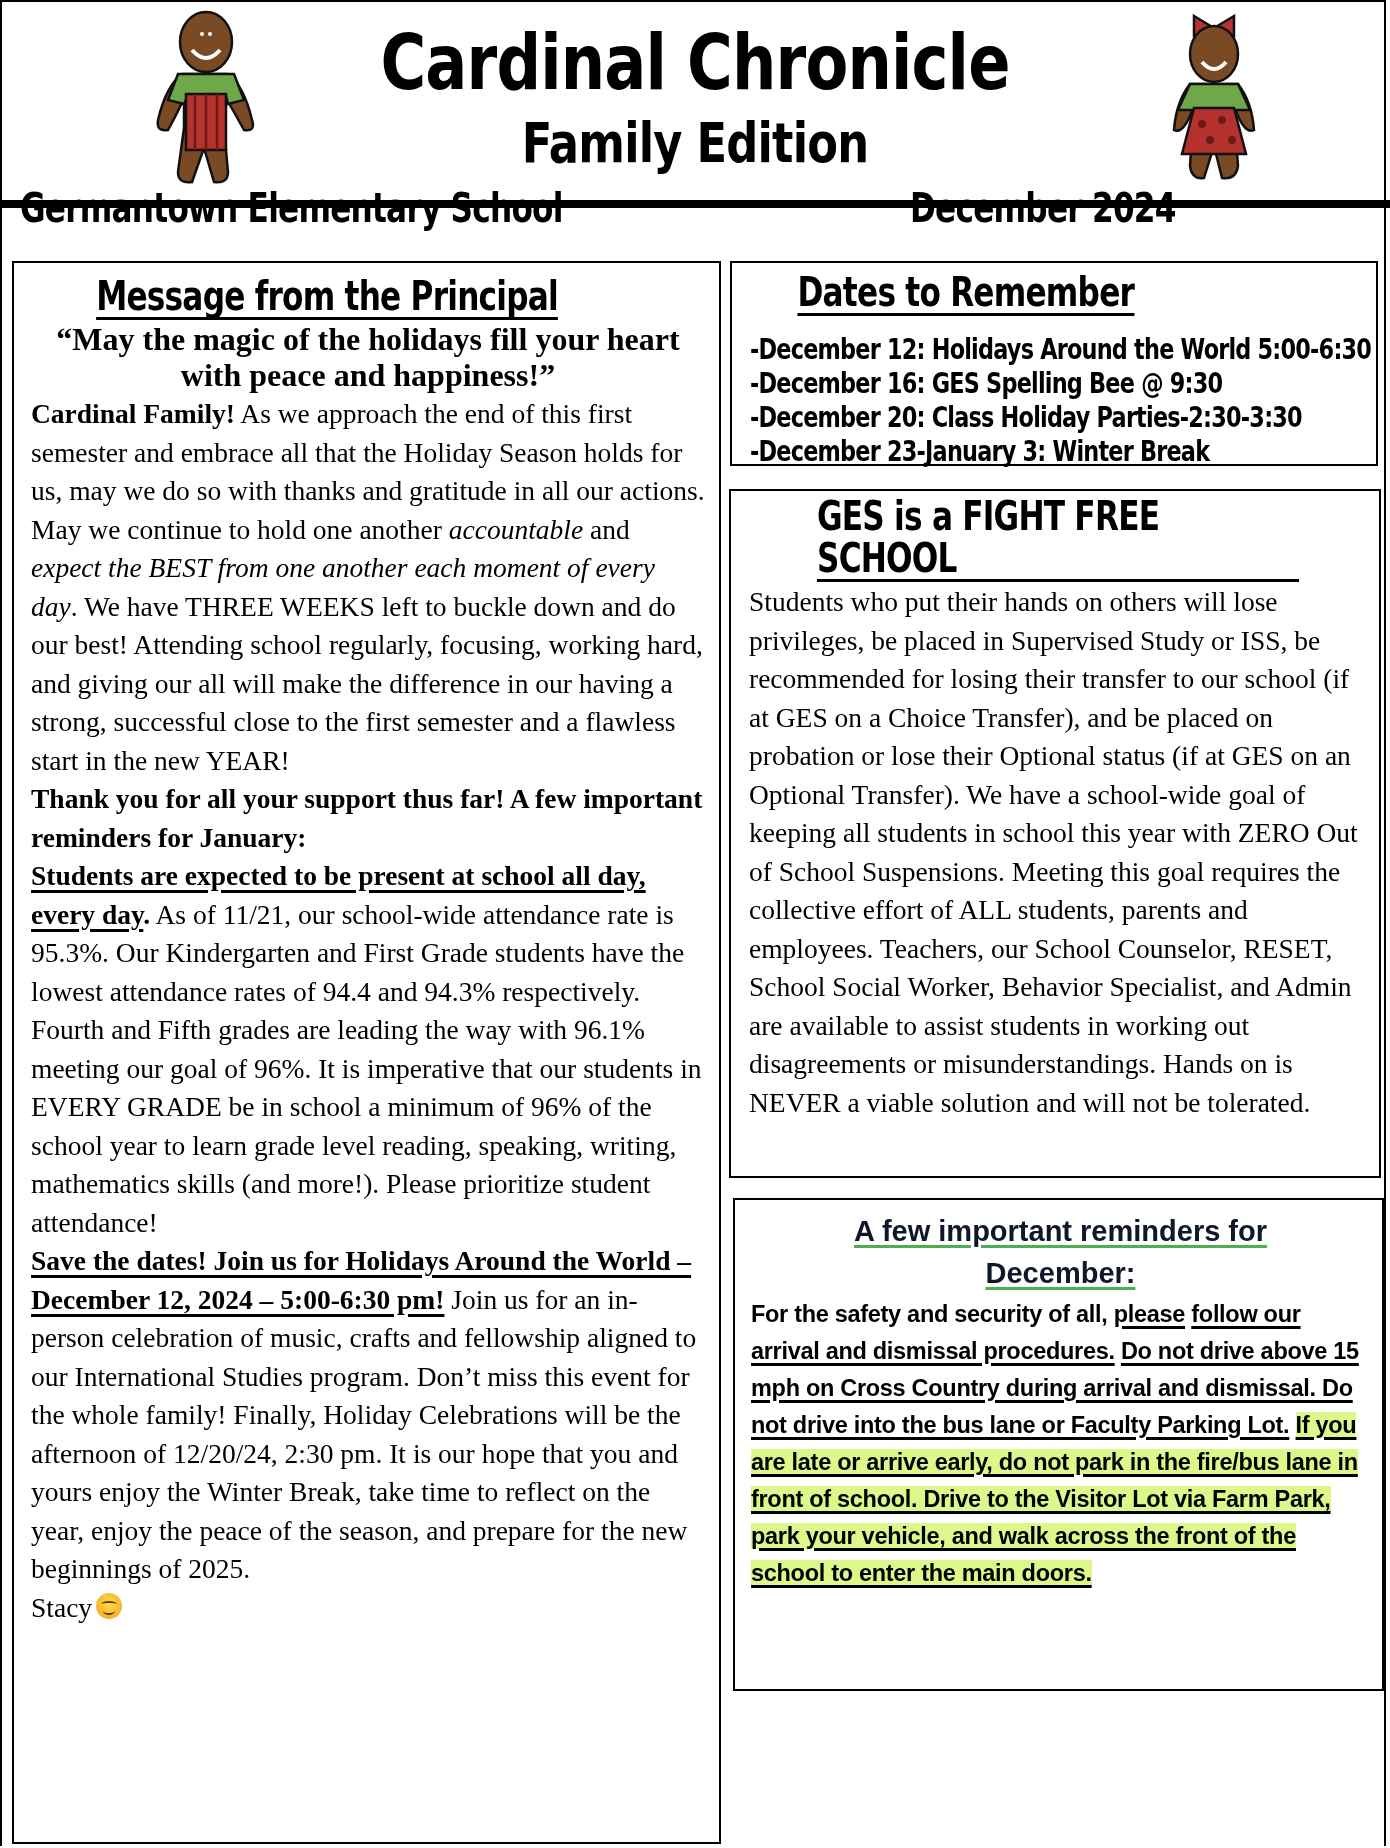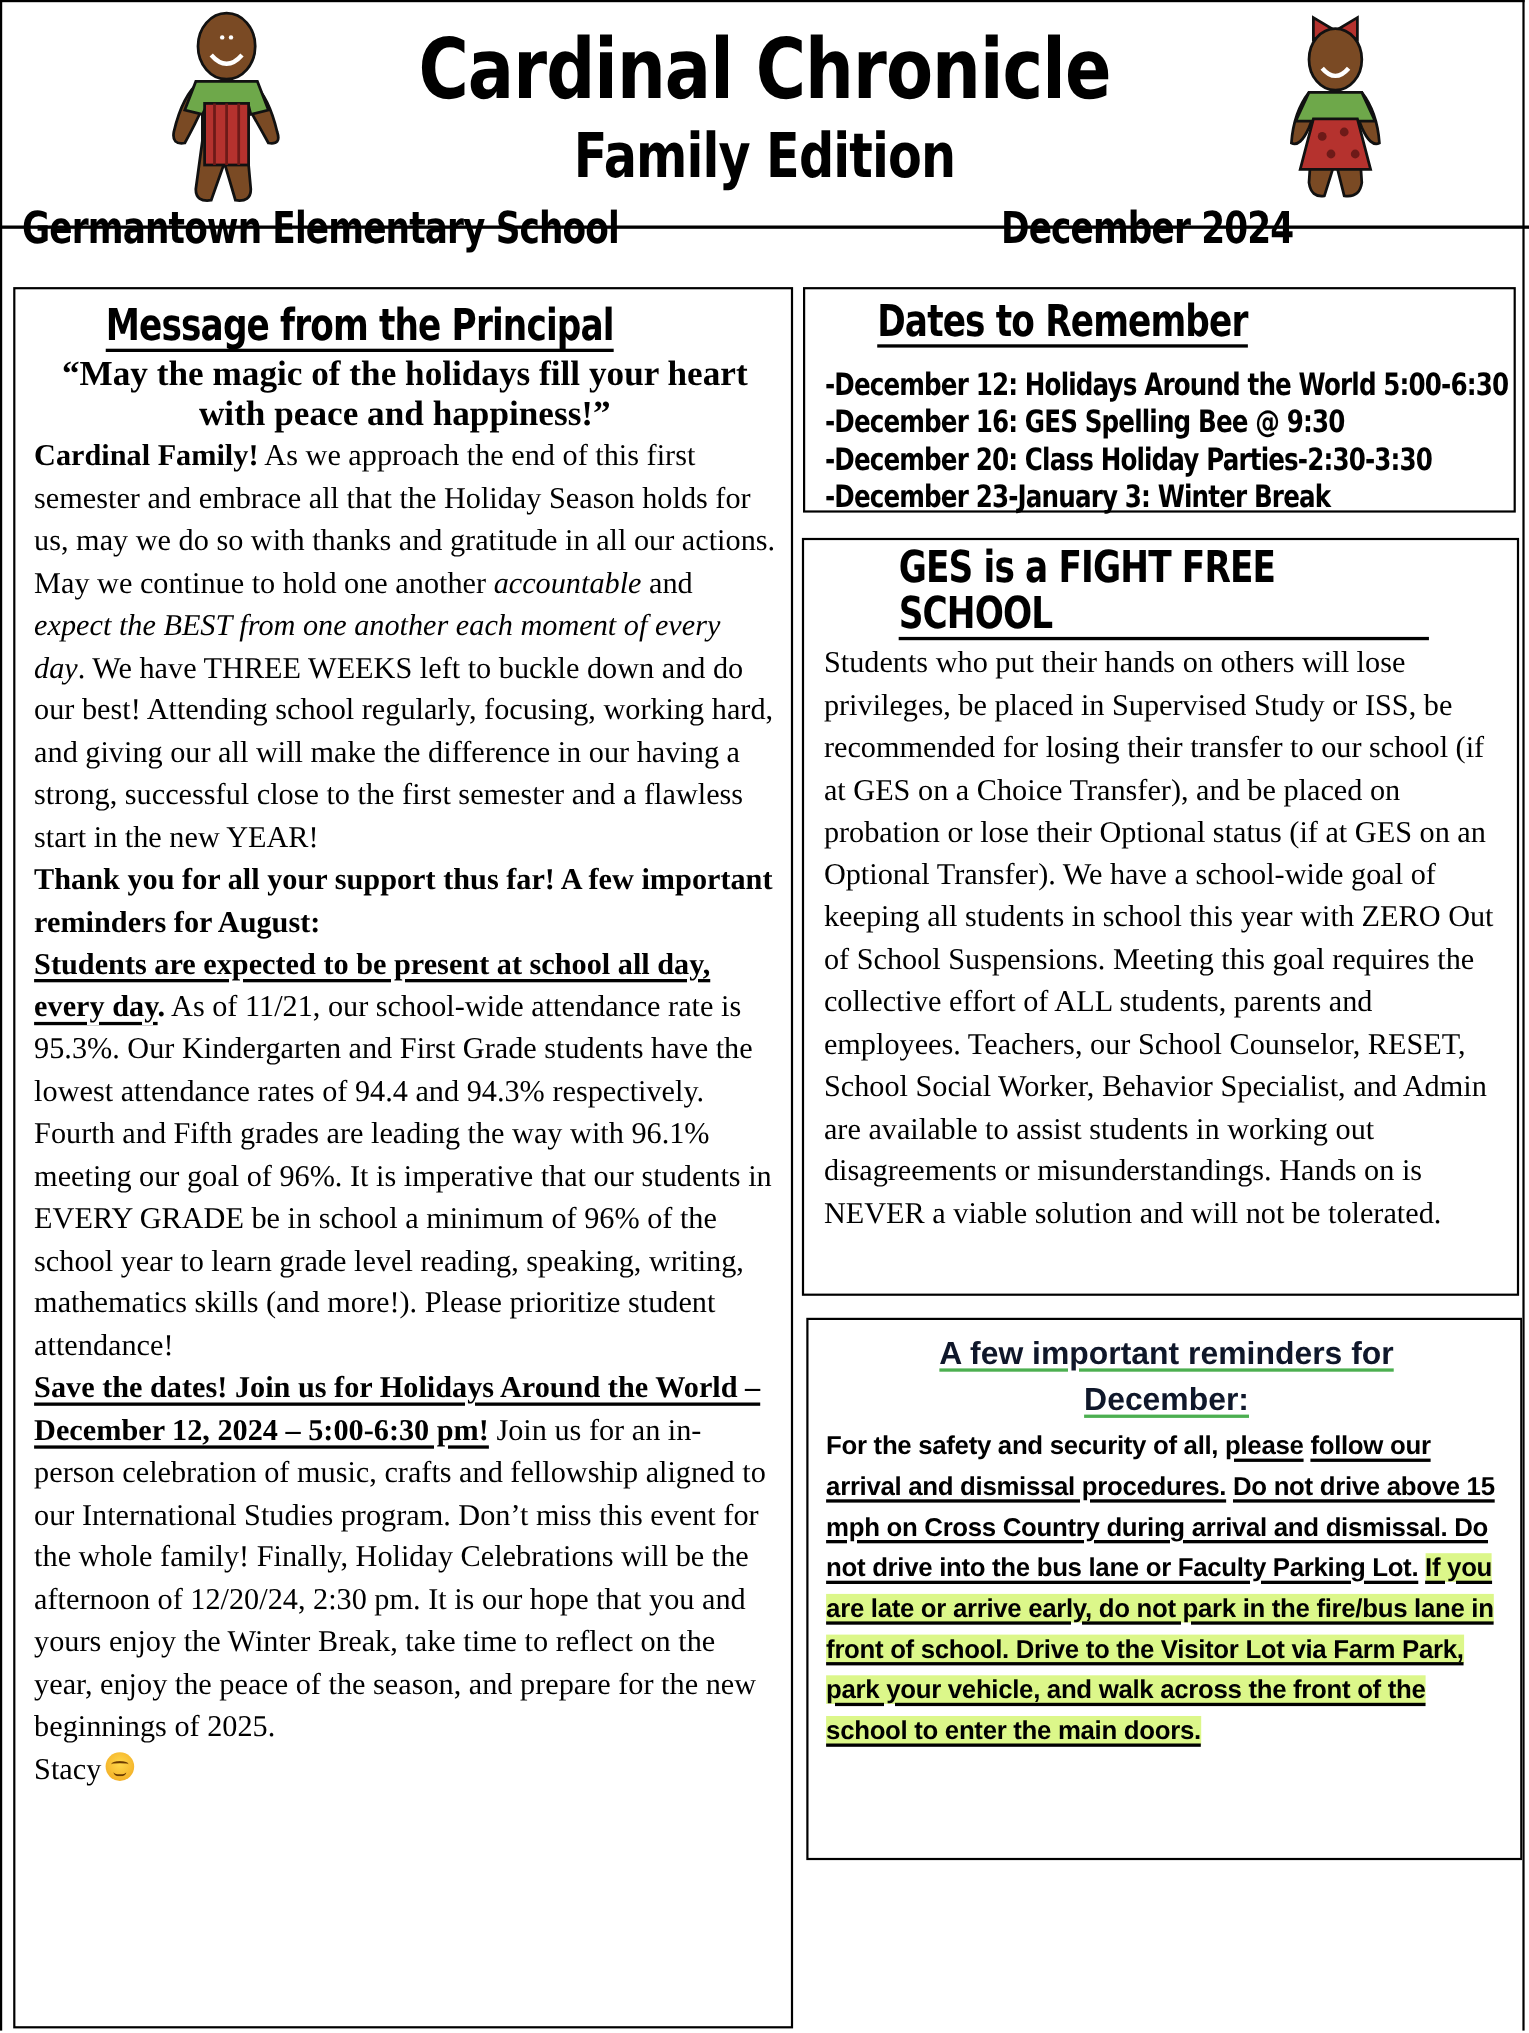--- a/index.html
+++ b/index.html
@@ -1,18 +1,18 @@
 <!DOCTYPE html>
 <html><head>
 <meta charset="utf-8">
 <style>
   html, body { margin: 0; padding: 0; background: #ffffff; }
   body { width: 1390px; height: 1848px; position: relative; overflow: hidden; color: #000; }
   .frame { position: absolute; left: 0; top: 0; width: 1386px; height: 1846px; border-left: 2px solid #000; border-right: 2px solid #000; border-top: 2px solid #000; box-sizing: border-box; }
-  .header { position: absolute; left: 0; top: 0; width: 1390px; height: 208px; border-bottom: 3px solid #000000; box-sizing: border-box; }
+  .header { position: absolute; left: 0; top: 0; width: 1390px; height: 208px; border-bottom: 8px solid #000000; box-sizing: border-box; }
   .display { font-family: "DejaVu Sans", sans-serif; font-weight: bold; letter-spacing: -1px; }
   .title { position: absolute; left: 0; width: 1390px; top: 18px; text-align: center; font-size: 76px; line-height: 90px; transform: scaleX(0.82); transform-origin: 695px 0; }
   .subtitle { position: absolute; left: 0; width: 1390px; top: 108px; text-align: center; font-size: 56px; line-height: 70px; transform: scaleX(0.8); transform-origin: 695px 0; }
   .school { position: absolute; left: 20px; top: 183px; font-size: 40px; line-height: 50px; transform: scaleX(0.78); transform-origin: 0 0; white-space: nowrap; }
   .issue-date { position: absolute; left: 910px; top: 183px; font-size: 40px; line-height: 50px; transform: scaleX(0.78); transform-origin: 0 0; white-space: nowrap; }
   .mascot { position: absolute; }
   .box { position: absolute; border: 2px solid #000; box-sizing: border-box; background: #fff; }
   .left-box { left: 12px; top: 261px; width: 709px; height: 1583px; padding: 8px 14px 0 17px; }
   .dates-box { left: 730px; top: 261px; width: 648px; height: 205px; padding: 4px 12px 0 18px; }
   .fight-box { left: 729px; top: 489px; width: 652px; height: 689px; padding: 4px 12px 0 18px; }
@@ -74,21 +74,21 @@
   <div class="subtitle display">Family Edition</div>
   <div class="school display">Germantown Elementary School</div>
   <div class="issue-date display">December 2024</div>
 </div>
 
 <div class="box left-box">
   <div class="box-heading display"><span>Message from the Principal</span></div>
   <div class="quote">“May the magic of the holidays fill your heart with peace and happiness!”</div>
   <div class="serif-body">
     <b>Cardinal Family!</b><span> As we approach the end of this first semester and embrace all that the Holiday Season holds for us, may we do so with thanks and gratitude in all our actions. May we continue to hold one another </span><i>accountable</i><span> and </span><i>expect the BEST from one another each moment of every day</i><span>. We have THREE WEEKS left to buckle down and do our best! Attending school regularly, focusing, working hard, and giving our all will make the difference in our having a strong, successful close to the first semester and a flawless start in the new YEAR!</span>
-    <div><b>Thank you for all your support thus far! A few important reminders for August:</b></div>
+    <div><b>Thank you for all your support thus far! A few important reminders for January:</b></div>
     <div><b class="u">Students are expected to be present at school all day, every day</b><b>.</b><span> As of 11/21, our school-wide attendance rate is 95.3%. Our Kindergarten and First Grade students have the lowest attendance rates of 94.4 and 94.3% respectively. Fourth and Fifth grades are leading the way with 96.1% meeting our goal of 96%. It is imperative that our students in EVERY GRADE be in school a minimum of 96% of the school year to learn grade level reading, speaking, writing, mathematics skills (and more!). Please prioritize student attendance!</span></div>
     <div><b class="u">Save the dates! Join us for Holidays Around the World – December 12, 2024 – 5:00-6:30 pm!</b><span> Join us for an in-person celebration of music, crafts and fellowship aligned to our International Studies program. Don’t miss this event for the whole family! Finally, Holiday Celebrations will be the afternoon of 12/20/24, 2:30 pm. It is our hope that you and yours enjoy the Winter Break, take time to reflect on the year, enjoy the peace of the season, and prepare for the new beginnings of 2025.</span></div>
     <div><span>Stacy</span><span class="emoji"></span></div>
   </div>
 </div>
 
 <div class="box dates-box">
   <div class="box-heading display"><span>Dates to Remember</span></div>
   <div class="dates-list display">
     <div>-December 12: Holidays Around the World 5:00-6:30</div>

